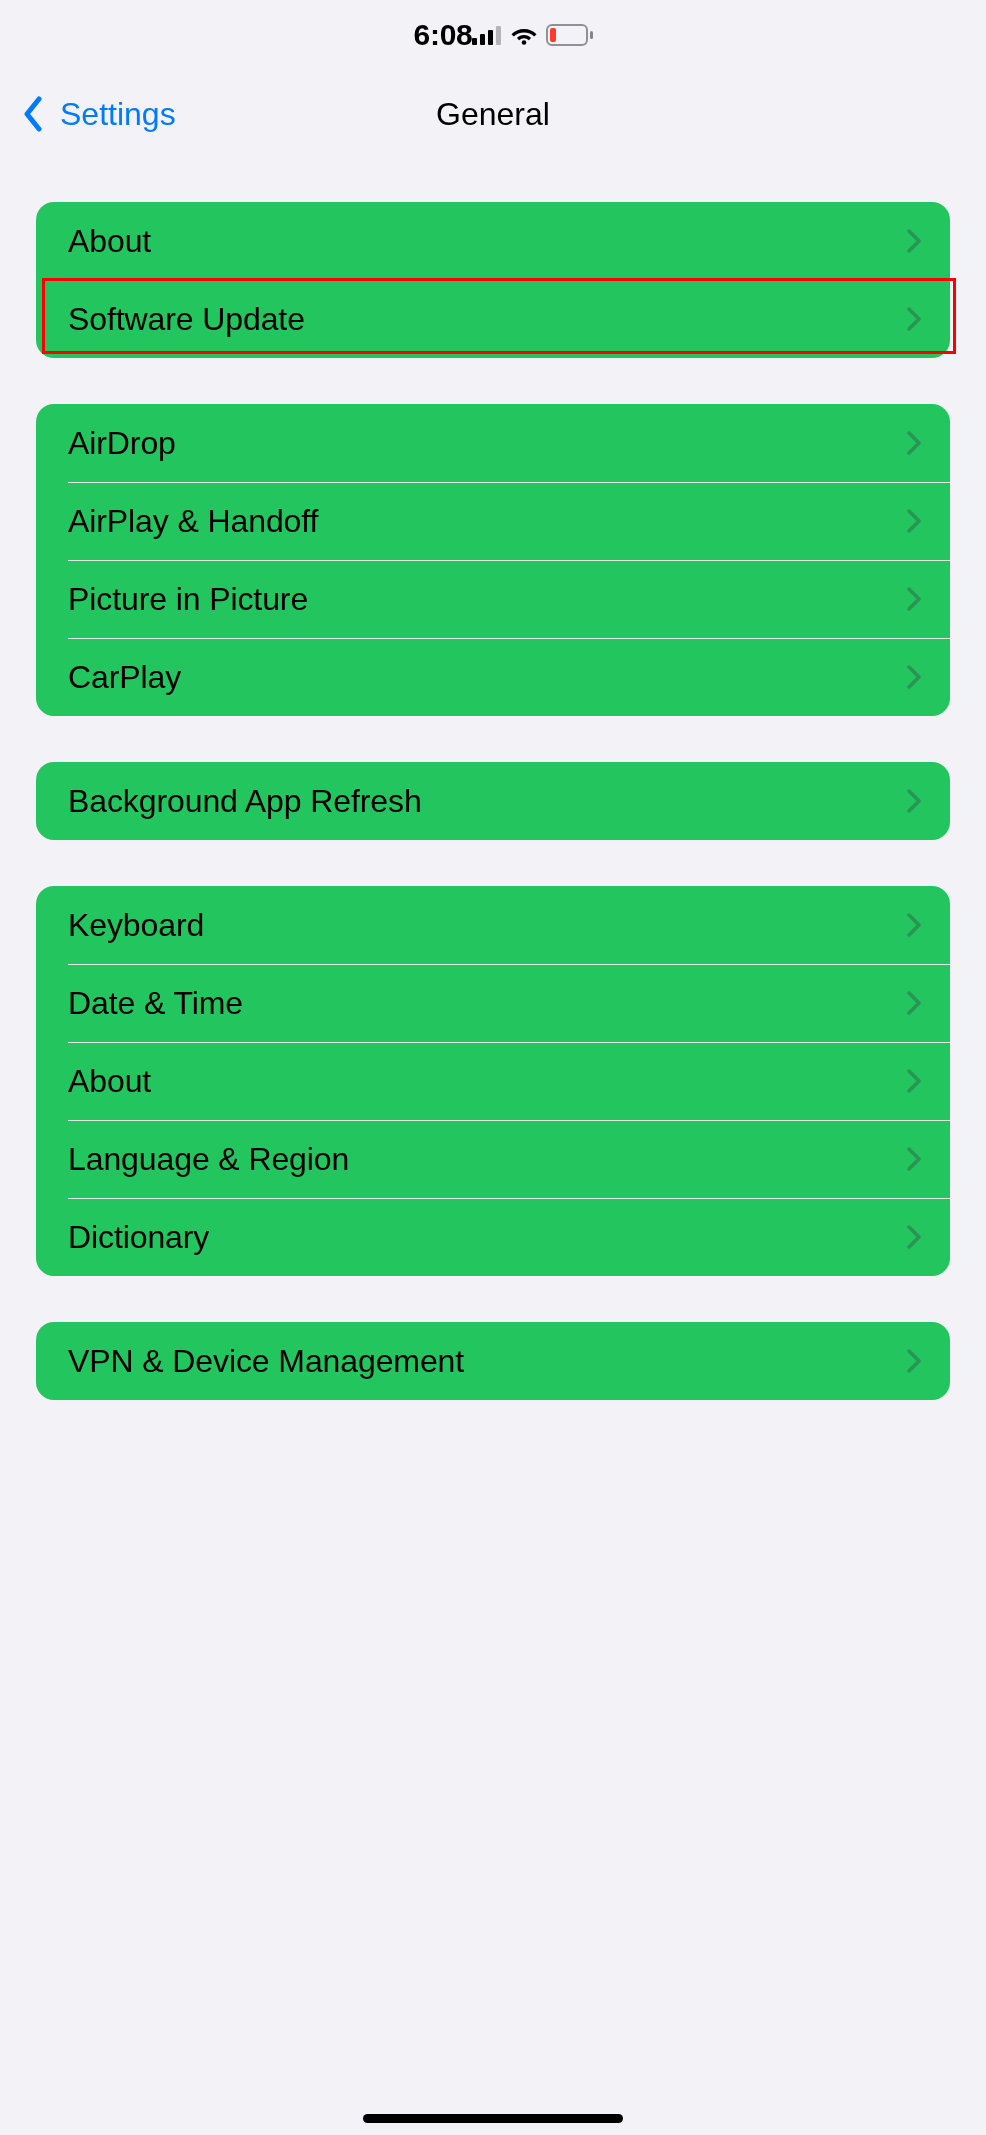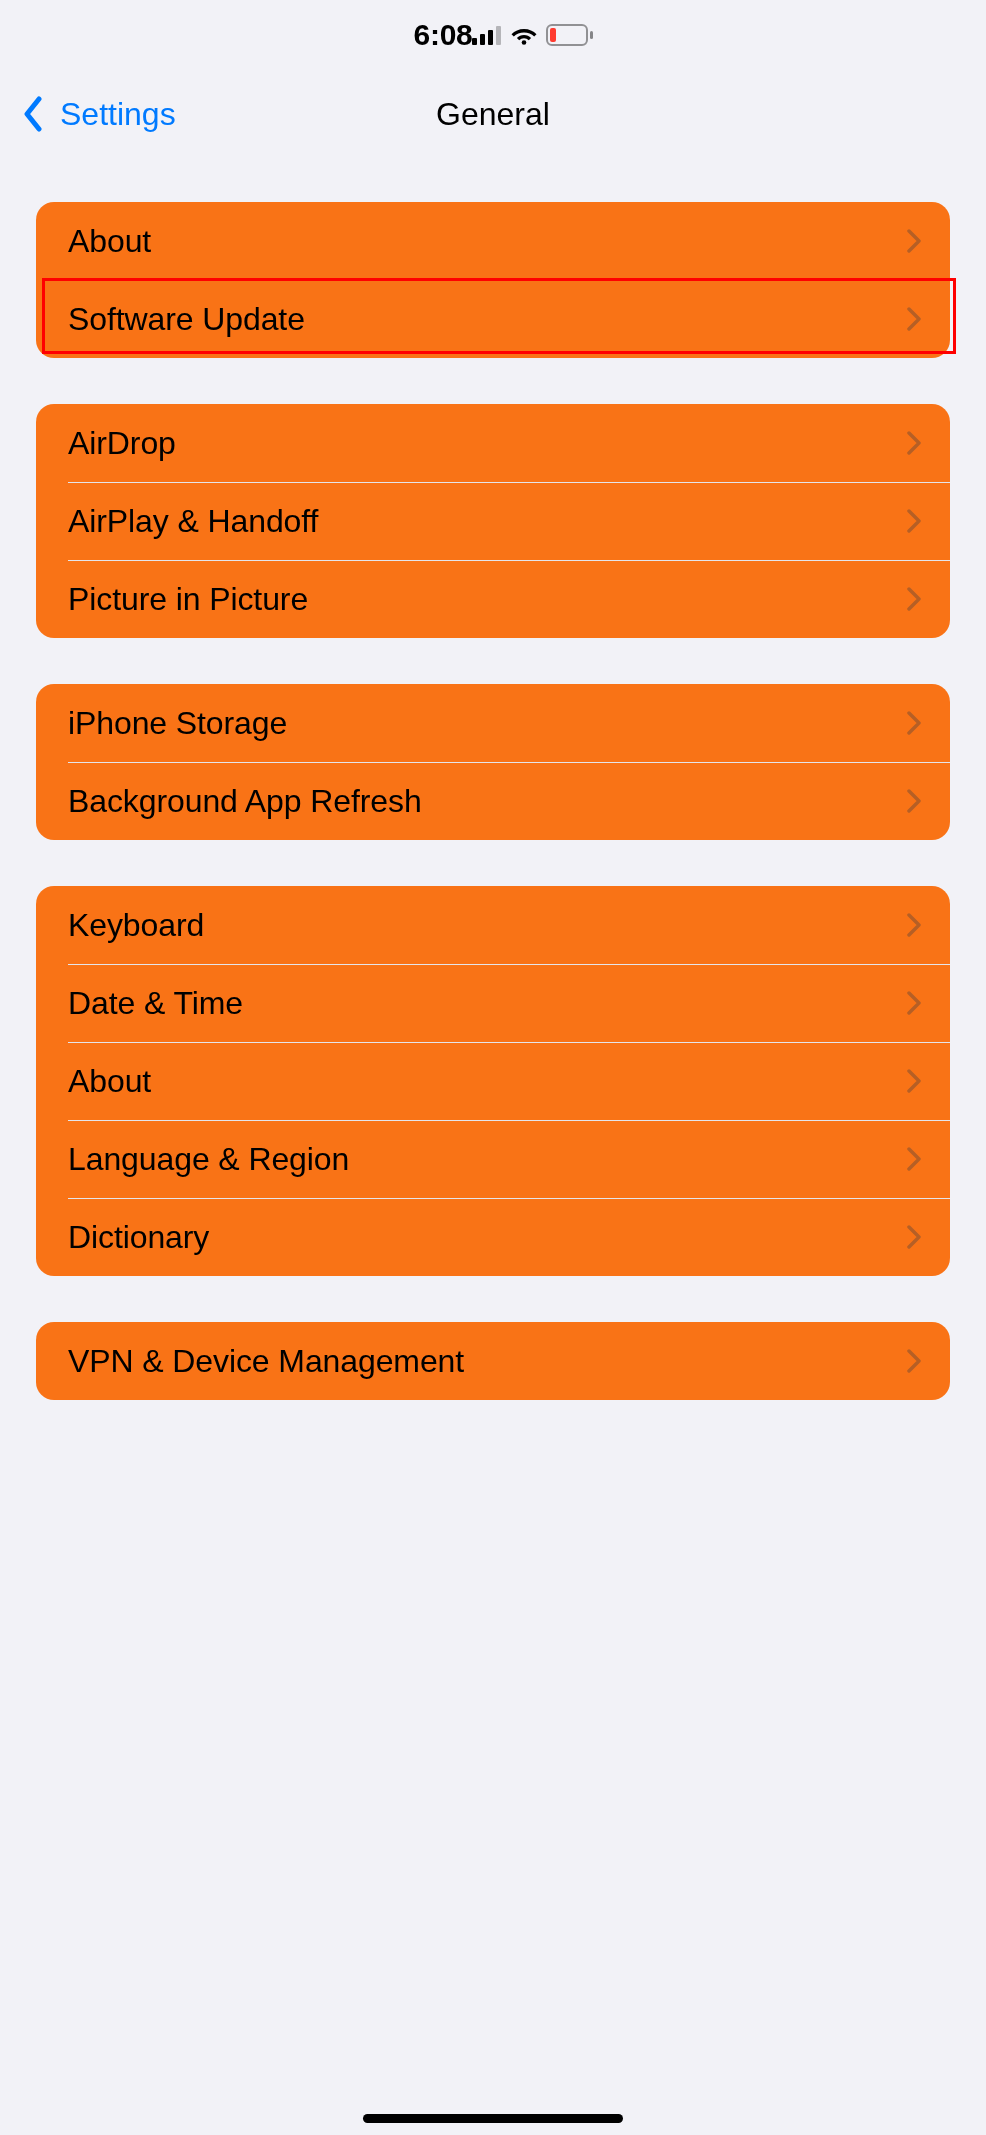--- a/index.html
+++ b/index.html
@@ -58,21 +58,21 @@
       color: #000;
       position: absolute;
       left: 50%;
       transform: translateX(-50%);
     }
     .content {
       padding: 0 36px;
       margin-top: 44px;
     }
     .group {
-      background: #f97316;
+      background: #22c55e;
       border-radius: 18px;
       margin-bottom: 46px;
       overflow: visible;
       position: relative;
     }
     .row {
       height: 78px;
       display: flex;
       align-items: center;
       justify-content: space-between;
@@ -198,28 +198,28 @@
         <svg class="chevron" viewBox="0 0 16 26">
           <polyline points="3,3 13,13 3,23" fill="none" stroke="#3c3c43" stroke-width="3.5" stroke-linecap="round" stroke-linejoin="round"></polyline>
         </svg>
       </div>
       <div class="row">
         <span class="row-label">Picture in Picture</span>
         <svg class="chevron" viewBox="0 0 16 26">
           <polyline points="3,3 13,13 3,23" fill="none" stroke="#3c3c43" stroke-width="3.5" stroke-linecap="round" stroke-linejoin="round"></polyline>
         </svg>
       </div>
-    </div>
-    <div class="group">
-      <div class="row">
-        <span class="row-label">iPhone Storage</span>
-        <svg class="chevron" viewBox="0 0 16 26">
-          <polyline points="3,3 13,13 3,23" fill="none" stroke="#3c3c43" stroke-width="3.5" stroke-linecap="round" stroke-linejoin="round"></polyline>
-        </svg>
-      </div>
+      <div class="row">
+        <span class="row-label">CarPlay</span>
+        <svg class="chevron" viewBox="0 0 16 26">
+          <polyline points="3,3 13,13 3,23" fill="none" stroke="#3c3c43" stroke-width="3.5" stroke-linecap="round" stroke-linejoin="round"></polyline>
+        </svg>
+      </div>
+    </div>
+    <div class="group">
       <div class="row">
         <span class="row-label">Background App Refresh</span>
         <svg class="chevron" viewBox="0 0 16 26">
           <polyline points="3,3 13,13 3,23" fill="none" stroke="#3c3c43" stroke-width="3.5" stroke-linecap="round" stroke-linejoin="round"></polyline>
         </svg>
       </div>
     </div>
     <div class="group">
       <div class="row">
         <span class="row-label">Keyboard</span>

